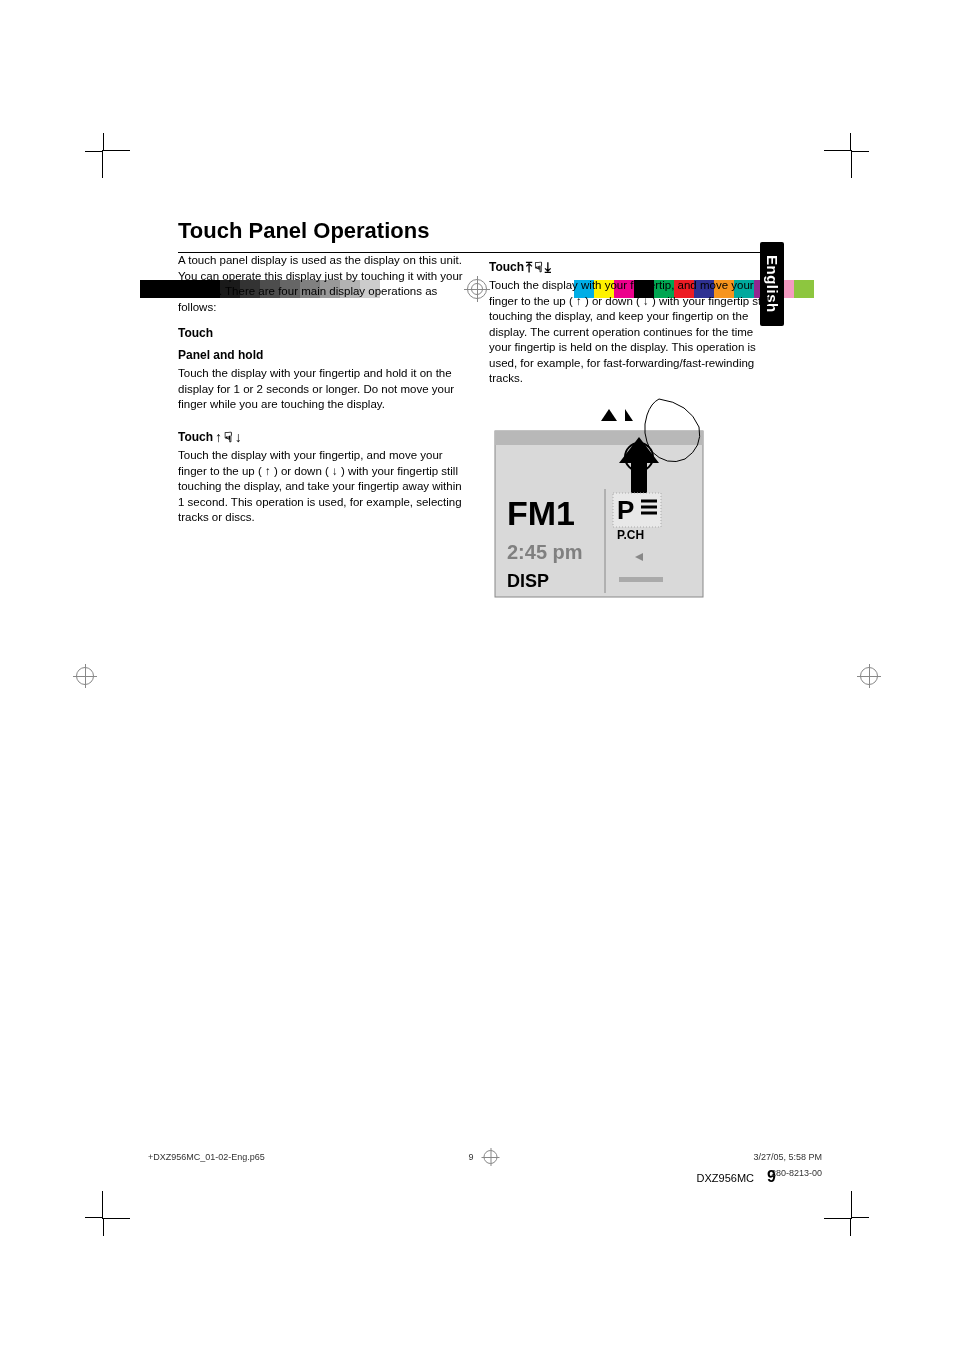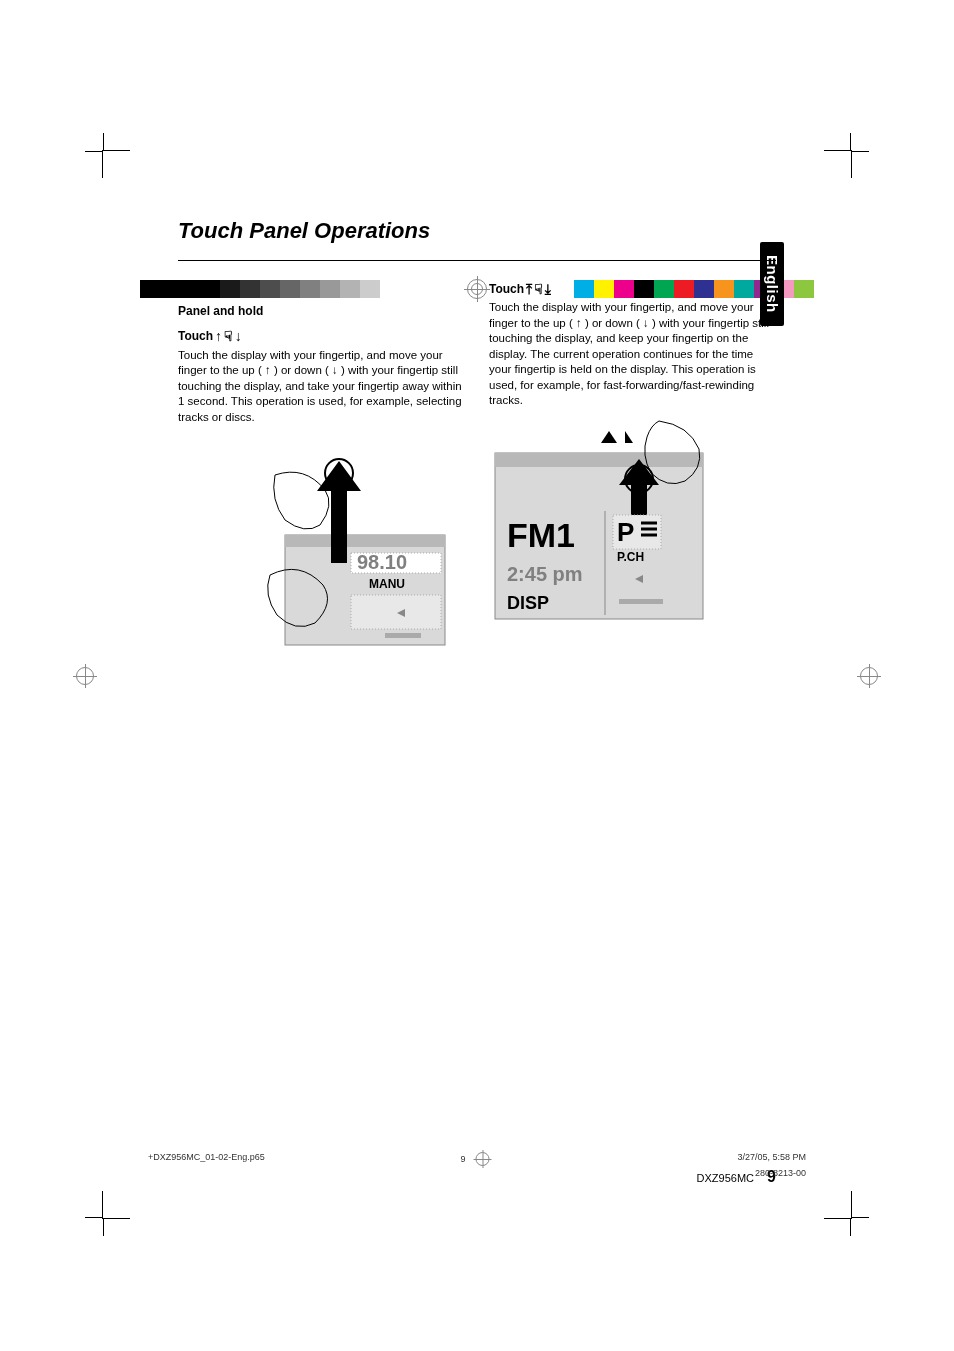--- a/index.html
+++ b/index.html
@@ -36,41 +36,41 @@
   
   .crop-bl { position:absolute; left:102px; bottom:132px; width:28px; height:28px; border-left:1px solid #000; border-bottom:1px solid #000; }
   .crop-br { position:absolute; right:102px; bottom:132px; width:28px; height:28px; border-right:1px solid #000; border-bottom:1px solid #000; }
   .crop-bl::before, .crop-br::before { content:""; position:absolute; width:1px; height:18px; background:#000; bottom:-18px; }
   .crop-bl::before { left:0; } .crop-br::before { right:0; }
   .crop-bl::after, .crop-br::after { content:""; position:absolute; height:1px; width:18px; background:#000; }
   .crop-bl::after { left:-18px; bottom:0; } .crop-br::after { right:-18px; bottom:0; }
 
   
   .content { position: absolute; top: 218px; left: 178px; width: 598px; }
-  .title { font-style: italic; font-weight: bold; font-size: 22px; border-bottom: 1.5px solid #000; padding-bottom: 16px; margin-bottom: 14px; font-family: Arial, Helvetica, sans-serif; }
+  .title { font-weight: bold; font-size: 22px; border-bottom: 1.5px solid #000; padding-bottom: 8px; font-family: Arial, Helvetica, sans-serif; }
 
   .columns { display: flex; gap: 24px; }
   .col { flex: 1; font-size: 11.5px; line-height: 1.35; }
   .col p { margin-bottom: 10px; }
   .col h4 { font-size: 12px; font-weight: bold; margin: 6px 0 3px 0; }
   .touch-head { font-weight: bold; font-size: 12px; display:inline-flex; align-items:center; gap:2px; margin: 6px 0 3px 0; }
   .glyph { font-size: 14px; line-height: 1; }
 
   
   .side-tab { position: absolute; right: 170px; top: 242px; width: 24px; height: 84px; background: #000; color: #fff; display:flex; align-items:center; justify-content:center; border-radius: 2px; }
   .side-tab span { writing-mode: vertical-rl; font-weight: bold; font-size: 15px; letter-spacing: 0.5px; font-family: Arial, Helvetica, sans-serif; }
 
   
   .illus { position: relative; width: 200px; height: 240px; margin: 8px 0 0 auto; }
   .illus svg { width: 100%; height: 100%; }
 
   
   .footer-right { position:absolute; right: 178px; top: 1168px; font-size: 11px; }
   .page-num { font-weight: bold; font-size: 16px; margin-left: 10px; }
-  .print-line { position:absolute; left: 148px; right: 148px; top: 1152px; display:flex; align-items:flex-start; font-size: 9px; color:#333; }
+  .print-line { position:absolute; left: 148px; right: 132px; top: 1152px; display:flex; align-items:center; font-size: 9px; color:#333; }
   .print-line .mid { position:absolute; left:50%; transform:translateX(-50%); display:flex; align-items:center; gap:6px; }
   .print-line .r1 { margin-left:auto; }
   .print-line .r2 { position:absolute; right:0; top:16px; }
   .print-ring { width:14px; height:14px; border:1px solid #888; border-radius:50%; position:relative; margin:0 4px; }
   .print-ring::before { content:""; position:absolute; left:50%; top:-3px; bottom:-3px; width:1px; background:#888; }
   .print-ring::after  { content:""; position:absolute; top:50%; left:-3px; right:-3px; height:1px; background:#888; }
 </style>
 </head>
 <body>
 
@@ -118,57 +118,36 @@
   <div class="side-tab">
     <span>English</span>
   </div>
 
   <div class="content">
     <div class="title">Touch Panel Operations</div>
 
     <div class="columns">
 
       <div class="col">
+        <p>A touch panel display is used as the display on this unit. You can operate this display just by touching it with your fingertip. There are four main display operations as follows:</p>
 
         <h4>Touch</h4>
 
         <h4>Panel and hold</h4>
+        <p>Touch the display with your fingertip and hold it on the display for 1 or 2 seconds or longer. Do not move your finger while you are touching the display.</p>
 
         <div class="touch-head">
           <span>Touch</span>
           <span class="glyph">↑</span>
           <span class="glyph">☟</span>
           <span class="glyph">↓</span>
         </div>
         <p>Touch the display with your fingertip, and move your finger to the up ( ↑ ) or down ( ↓ ) with your fingertip still touching the display, and take your fingertip away within 1 second. This operation is used, for example, selecting tracks or discs.</p>
 
         
-        <div class="illus">
-          <svg viewBox="0 0 200 240">
-
-            <rect x="20" y="100" width="160" height="110" fill="#d9d9d9" stroke="#888"></rect>
-            <rect x="20" y="100" width="160" height="12" fill="#b8b8b8"></rect>
-
-            <rect x="86" y="118" width="90" height="20" fill="#fff" stroke="#aaa" stroke-dasharray="1 2"></rect>
-            <rect x="86" y="160" width="90" height="34" fill="#e8e8e8" stroke="#aaa" stroke-dasharray="1 2"></rect>
-
-            <polygon points="66,128 82,128 82,56 96,56 74,26 52,56 66,56" fill="#000"></polygon>
-
-            <circle cx="74" cy="38" r="14" fill="none" stroke="#000" stroke-width="2"></circle>
-
-            <path d="M 10 40 Q 40 30 60 55 Q 70 70 55 90 Q 40 100 20 85 Q 5 65 10 40 Z" fill="none" stroke="#000" stroke-width="1"></path>
-            <path d="M 5 140 Q 35 125 58 150 Q 70 168 50 188 Q 30 198 12 180 Q -2 160 5 140 Z" fill="none" stroke="#000" stroke-width="1"></path>
-
-            <text x="92" y="134" font-family="Arial" font-size="20" font-weight="900" fill="#808080">98.10</text>
-            <text x="104" y="153" font-family="Arial" font-size="12" font-weight="900" fill="#000">MANU</text>
-
-            <polygon points="132,178 140,174 140,182" fill="#888"></polygon>
-            <rect x="120" y="198" width="36" height="5" fill="#aaa"></rect>
-          </svg>
-        </div>
       </div>
 
       <div class="col">
         <div class="touch-head">
           <span>Touch</span>
           <span class="glyph">⤒</span>
           <span class="glyph">☟</span>
           <span class="glyph">⤓</span>
         </div>
         <p>Touch the display with your fingertip, and move your finger to the up ( ↑ ) or down ( ↓ ) with your fingertip still touching the display, and keep your fingertip on the display. The current operation continues for the time your fingertip is held on the display. This operation is used, for example, for fast-forwarding/fast-rewinding tracks.</p>

